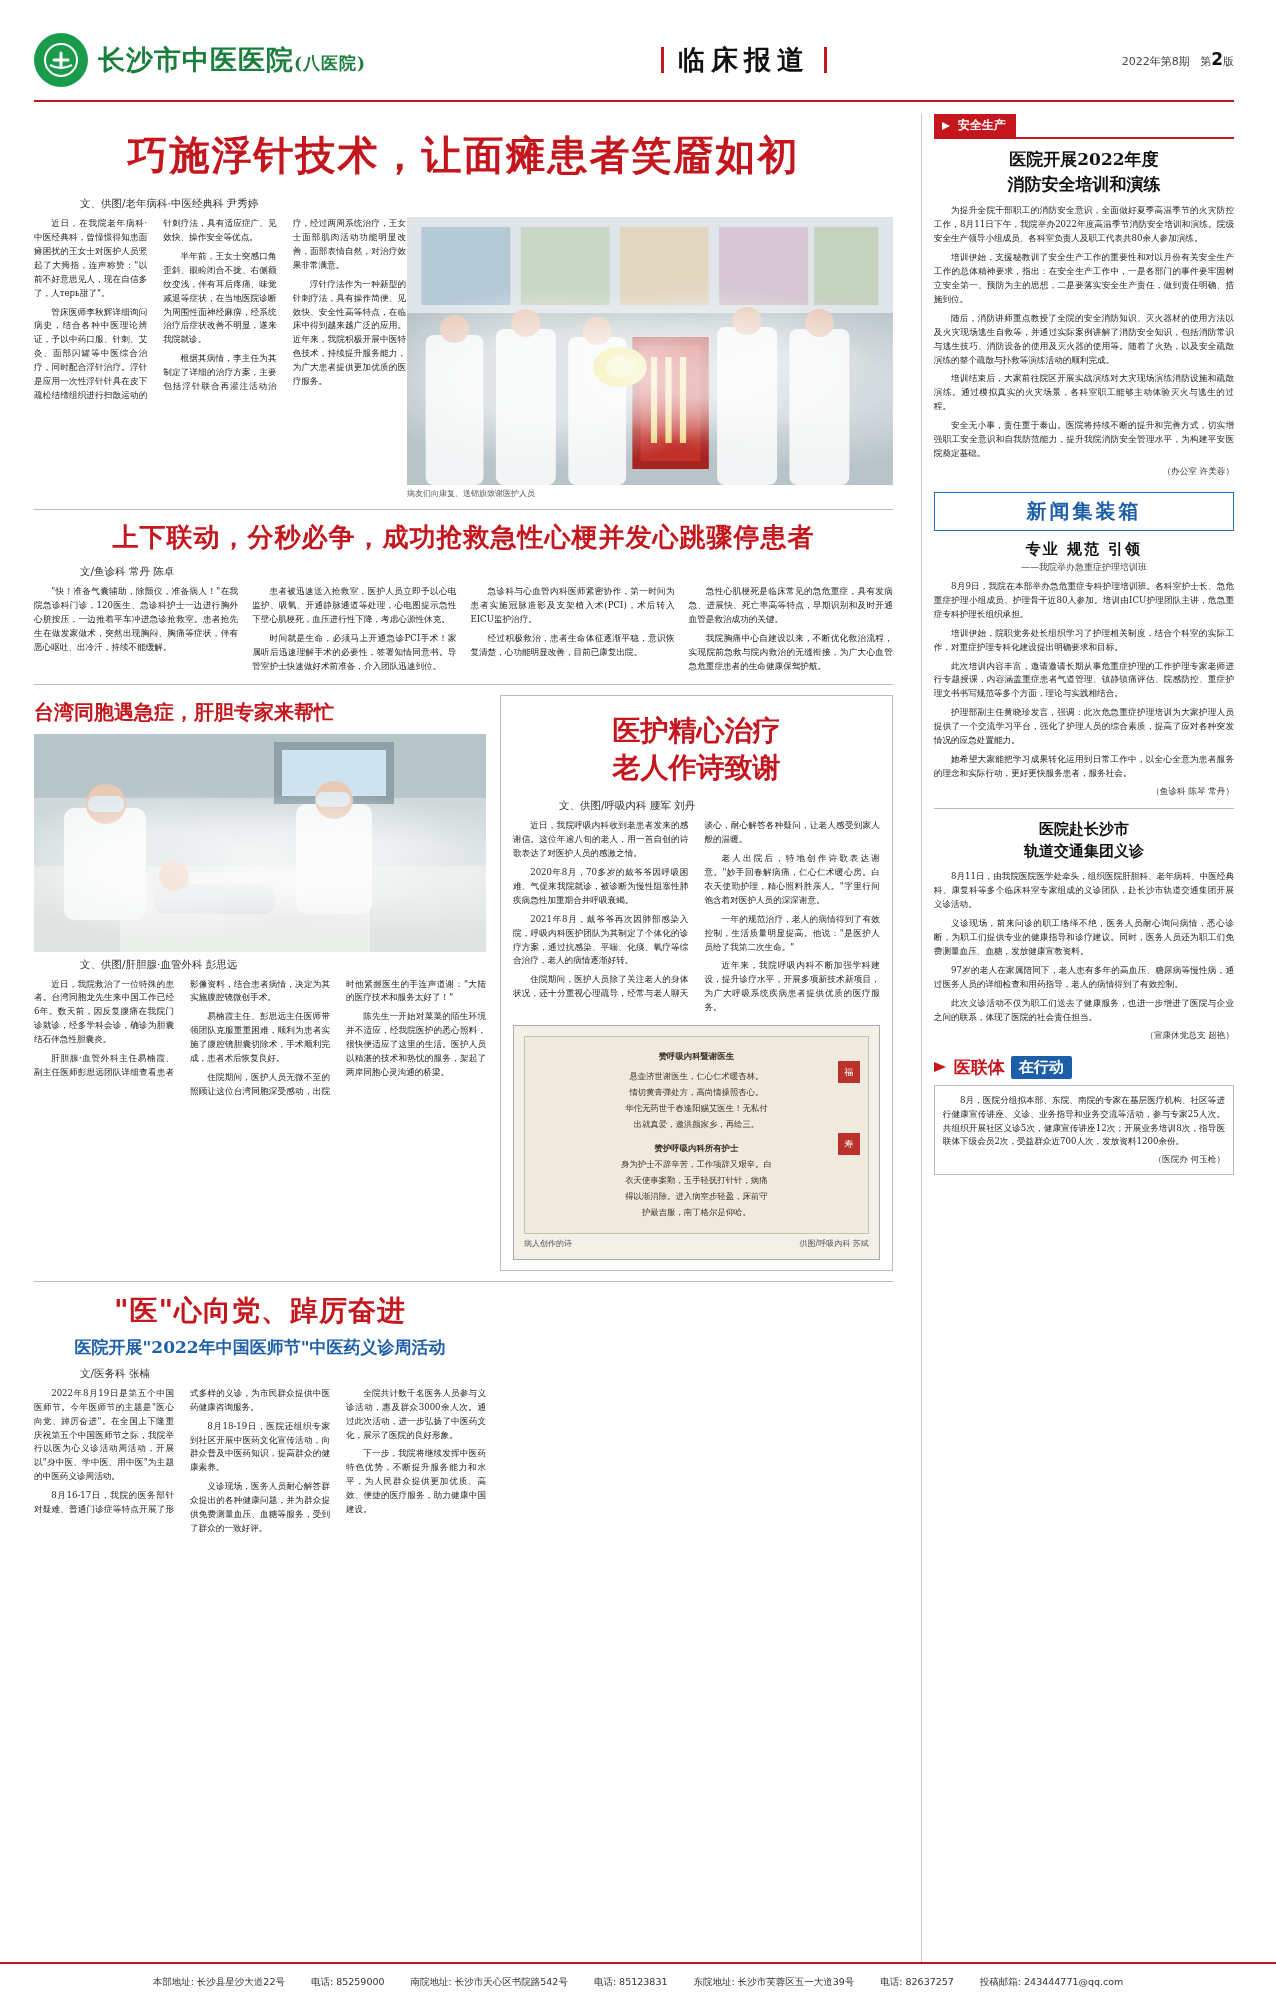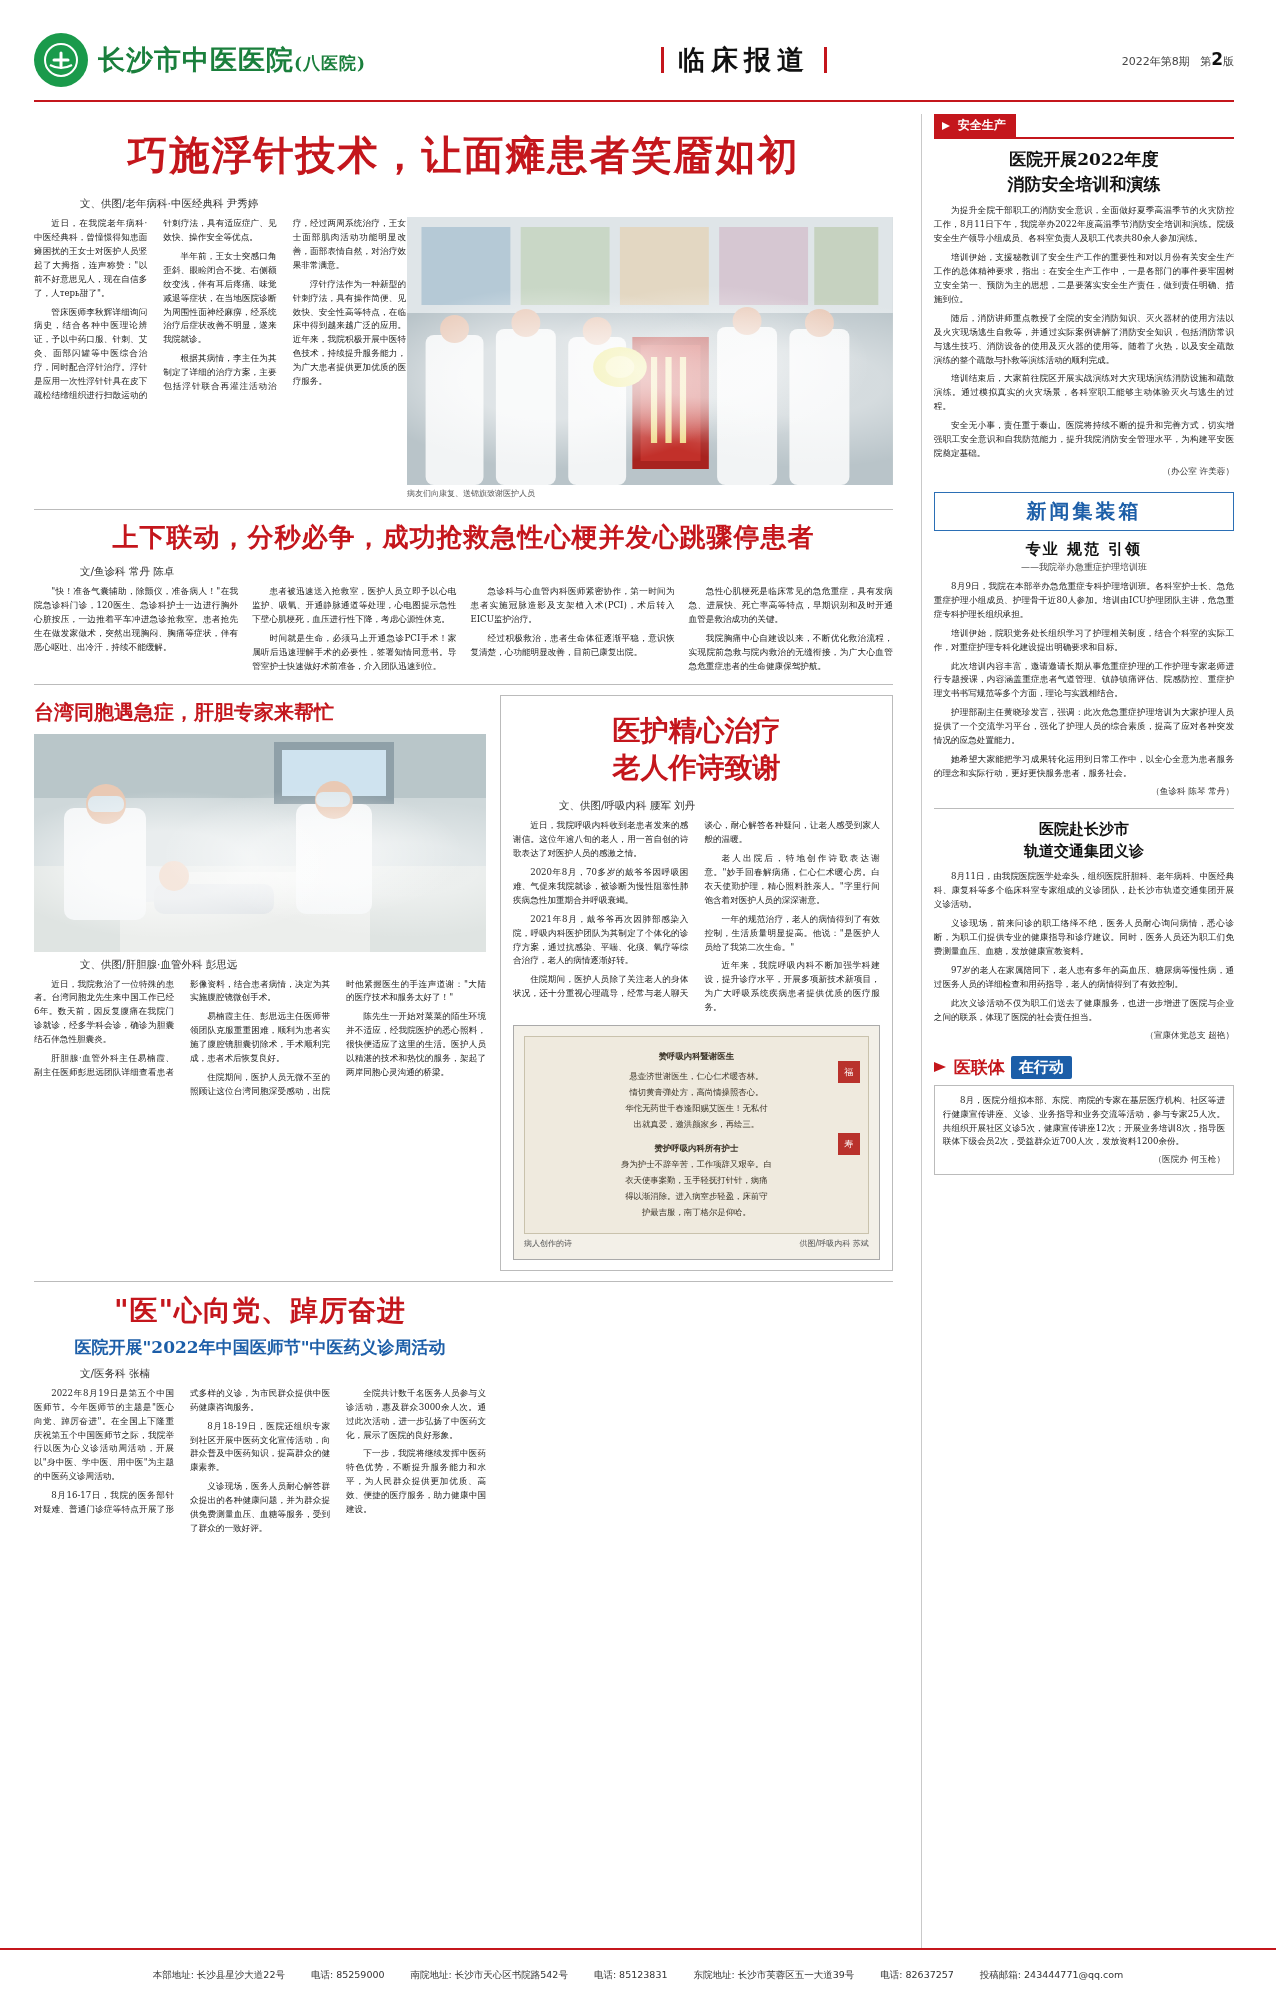--- a/index.html
+++ b/index.html
@@ -222,21 +222,21 @@
     position:absolute; right:8px;
     width:22px;height:22px;background:#b9322c;color:#fff;
     font-size:9px;display:flex;align-items:center;justify-content:center;
     font-family:"DejaVu Serif",serif;
   }
   .poem-cap { font-size:8px; color:#555; display:flex; justify-content:space-between; margin-top:4px;}
 
   
   .footer {
     position:absolute; left:0; right:0; bottom:0;
-    height:52px;
+    height:38px;
     border-top:2px solid #c4161c;
     display:flex; align-items:center; justify-content:center;
     gap:26px;
     font-size:9.5px;
     color:#333;
     background:#fff;
   }
 
   .center-box {
     border:1px solid #bbb;

